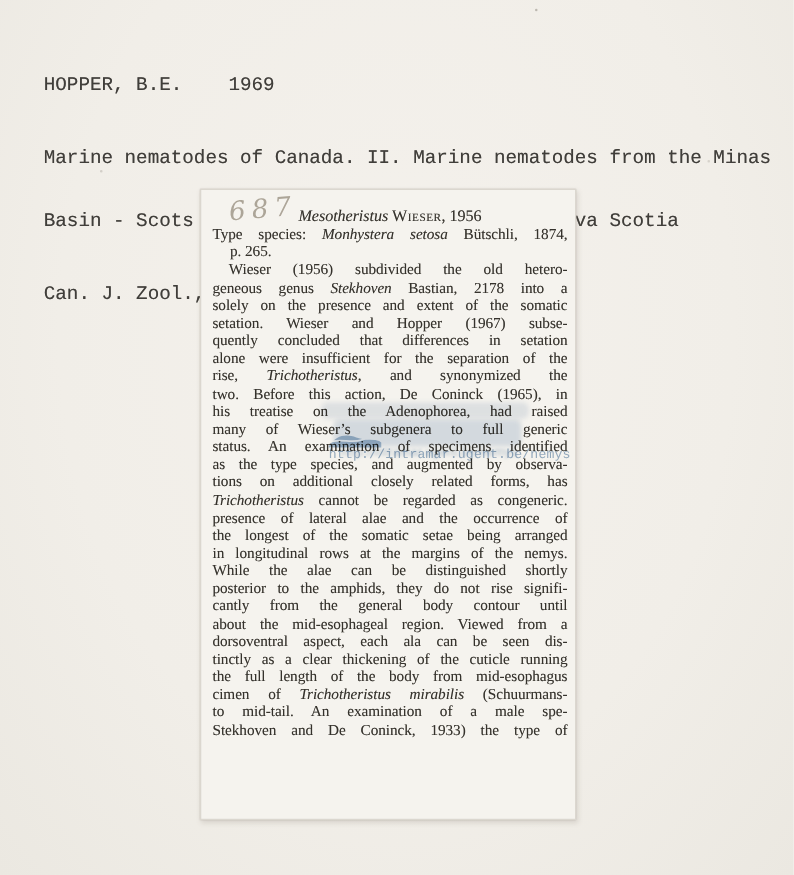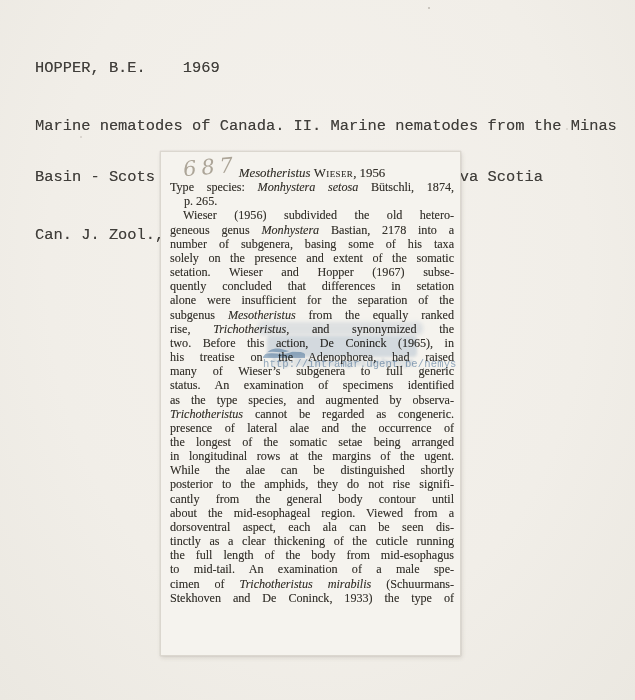--- a/index.html
+++ b/index.html
@@ -94,46 +94,45 @@
       <path d="M2,8 C10,4 20,9 28,6 C36,3 42,7 45,5" stroke="#ffffff" stroke-width="1.4" fill="none"></path>
     </svg>
     <div class="wm wm-ghost">http://intramar.ugent.be/nemys</div>
     <div class="wm wm-url">http://intramar.ugent.be/nemys</div>
 
     <div class="cl-text">
         <div class="cl-line head"><span class="seg-i">Mesotheristus</span><span class="seg-r"> </span><span class="seg-sc">Wieser</span><span class="seg-r">, 1956</span></div>
         <div class="cl-line"><span class="seg-r">Type species: </span><span class="seg-i">Monhystera setosa</span><span class="seg-r"> Bütschli, 1874,</span></div>
         <div class="cl-line short"><span class="seg-r">p. 265.</span></div>
         <div class="cl-line indent"><span class="seg-r">Wieser (1956) subdivided the old hetero-</span></div>
-        <div class="cl-line"><span class="seg-r">geneous genus </span><span class="seg-i">Monhystera</span><span class="seg-r"> Bastian, 2178 into a</span></div>
-        <div class="cl-line"><span class="seg-r">number of subgenera, basing some of his taxa</span></div>
+        <div class="cl-line"><span class="seg-r">geneous genus </span><span class="seg-i">Stekhoven</span><span class="seg-r"> Bastian, 2178 into a</span></div>
         <div class="cl-line"><span class="seg-r">solely on the presence and extent of the somatic</span></div>
         <div class="cl-line"><span class="seg-r">setation. Wieser and Hopper (1967) subse-</span></div>
         <div class="cl-line"><span class="seg-r">quently concluded that differences in setation</span></div>
         <div class="cl-line"><span class="seg-r">alone were insufficient for the separation of the</span></div>
-        <div class="cl-line"><span class="seg-r">subgenus </span><span class="seg-i">Mesotheristus</span><span class="seg-r"> from the equally ranked</span></div>
         <div class="cl-line"><span class="seg-r">rise, </span><span class="seg-i">Trichotheristus</span><span class="seg-r">, and synonymized the</span></div>
         <div class="cl-line"><span class="seg-r">two. Before this action, De Coninck (1965), in</span></div>
         <div class="cl-line"><span class="seg-r">his treatise on the Adenophorea, had raised</span></div>
         <div class="cl-line"><span class="seg-r">many of Wieser’s subgenera to full generic</span></div>
         <div class="cl-line"><span class="seg-r">status. An examination of specimens identified</span></div>
         <div class="cl-line"><span class="seg-r">as the type species, and augmented by observa-</span></div>
+        <div class="cl-line"><span class="seg-r">tions on additional closely related forms, has</span></div>
         <div class="cl-line"><span class="seg-i">Trichotheristus</span><span class="seg-r"> cannot be regarded as congeneric.</span></div>
         <div class="cl-line"><span class="seg-r">presence of lateral alae and the occurrence of</span></div>
         <div class="cl-line"><span class="seg-r">the longest of the somatic setae being arranged</span></div>
-        <div class="cl-line"><span class="seg-r">in longitudinal rows at the margins of the ugent.</span></div>
+        <div class="cl-line"><span class="seg-r">in longitudinal rows at the margins of the nemys.</span></div>
         <div class="cl-line"><span class="seg-r">While the alae can be distinguished shortly</span></div>
         <div class="cl-line"><span class="seg-r">posterior to the amphids, they do not rise signifi-</span></div>
         <div class="cl-line"><span class="seg-r">cantly from the general body contour until</span></div>
         <div class="cl-line"><span class="seg-r">about the mid-esophageal region. Viewed from a</span></div>
         <div class="cl-line"><span class="seg-r">dorsoventral aspect, each ala can be seen dis-</span></div>
         <div class="cl-line"><span class="seg-r">tinctly as a clear thickening of the cuticle running</span></div>
         <div class="cl-line"><span class="seg-r">the full length of the body from mid-esophagus</span></div>
+        <div class="cl-line"><span class="seg-r">cimen of </span><span class="seg-i">Trichotheristus mirabilis</span><span class="seg-r"> (Schuurmans-</span></div>
         <div class="cl-line"><span class="seg-r">to mid-tail. An examination of a male spe-</span></div>
-        <div class="cl-line"><span class="seg-r">cimen of </span><span class="seg-i">Trichotheristus mirabilis</span><span class="seg-r"> (Schuurmans-</span></div>
         <div class="cl-line"><span class="seg-r">Stekhoven and De Coninck, 1933) the type of</span></div>
       </div>
   </div>
 
   <div class="speck s1"></div>
   <div class="speck s2"></div>
   <div class="speck s3"></div>
 
 </div>
 

